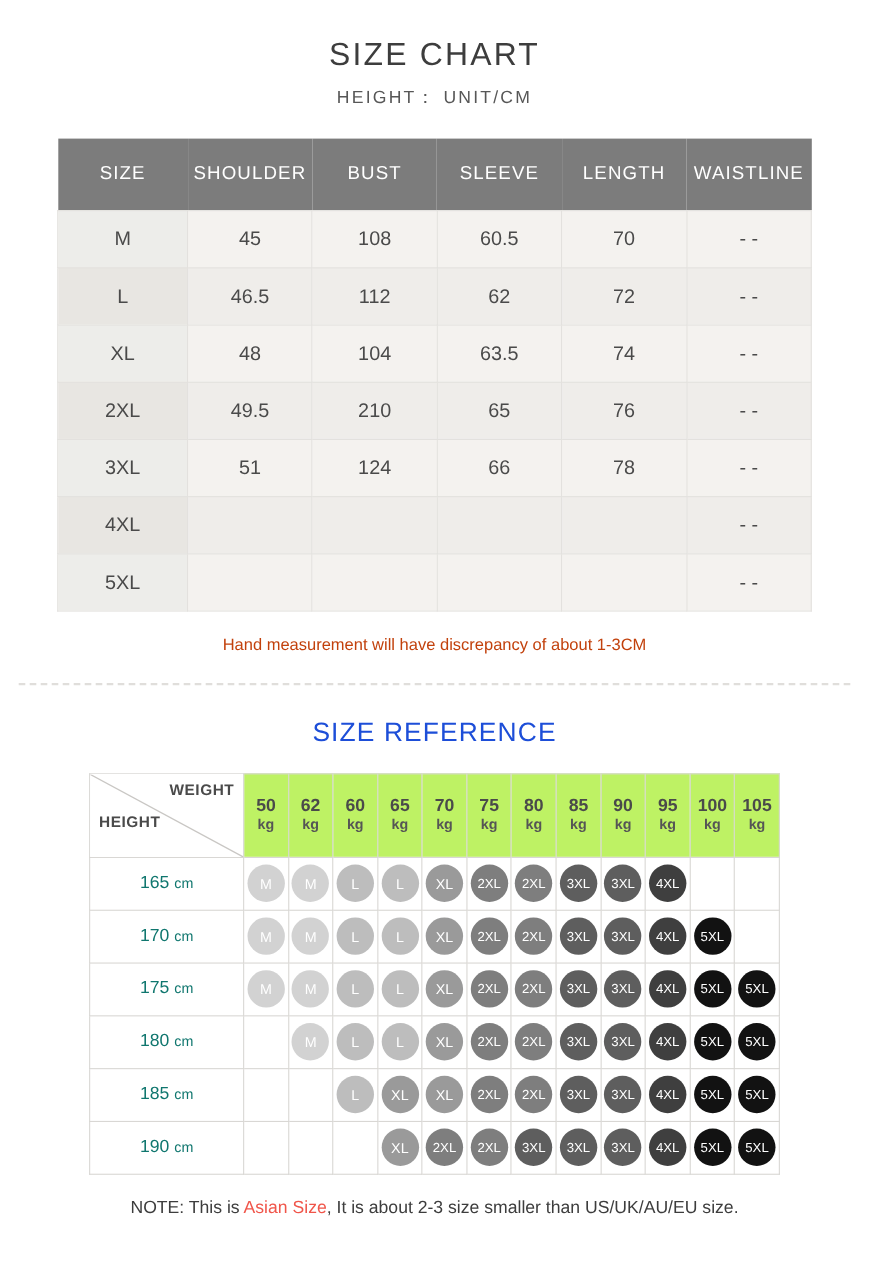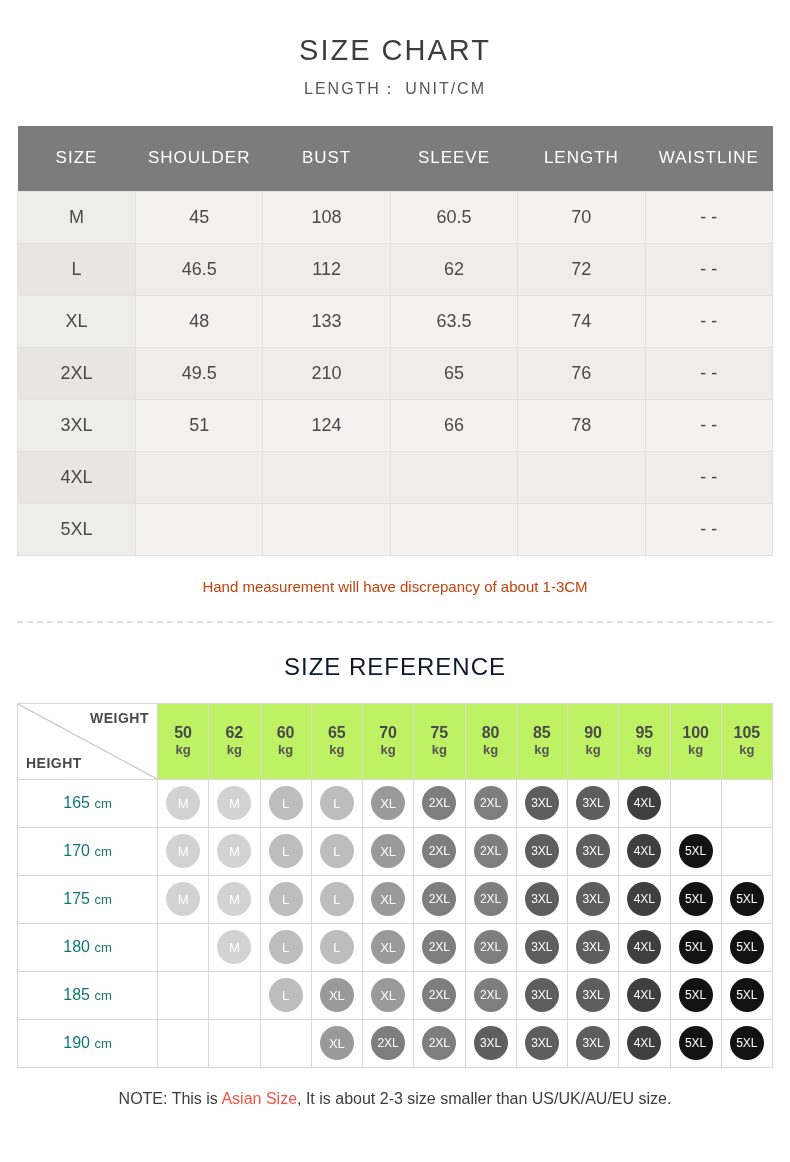--- a/index.html
+++ b/index.html
@@ -29,21 +29,21 @@
   .chart-subtitle {
     text-align: center;
     font-size: 16px;
     letter-spacing: 2px;
     color: #575757;
     margin-top: 12px;
     font-weight: 400;
   }
 
   .size-table {
-    width: 756px;
+    width: 686px;
     margin: 26px auto 0 auto;
     border-collapse: collapse;
     table-layout: fixed;
   }
   .size-table th {
     background: #7c7c7c;
     color: #ffffff;
     font-weight: 400;
     font-size: 17px;
     letter-spacing: 1px;
@@ -83,27 +83,27 @@
     margin: 26px auto 0 auto;
     border-top: 2px dashed #e0dedb;
     height: 0;
   }
 
   
   .ref-title {
     text-align: center;
     font-size: 24px;
     letter-spacing: 1px;
-    color: #0f172a;
+    color: #1d4ed8;
     margin-top: 30px;
     font-weight: 400;
   }
 
   .ref-table {
-    width: 756px;
+    width: 628px;
     margin: 22px auto 0 auto;
     border-collapse: collapse;
     table-layout: fixed;
   }
   .ref-table td, .ref-table th {
     border: 1px solid #d9d7d4;
     text-align: center;
     vertical-align: middle;
     padding: 0;
   }
@@ -122,21 +122,21 @@
     position: absolute;
     right: 8px;
     top: 6px;
     font-size: 14px;
     color: #4a4a4a;
     letter-spacing: 0.5px;
   }
   .corner-cell .h-lab {
     position: absolute;
     left: 8px;
-    bottom: 8px;
+    bottom: 24px;
     font-size: 14px;
     color: #4a4a4a;
     letter-spacing: 0.5px;
   }
   .wt-cell {
     height: 76px;
     font-size: 16px;
     color: #4a4a4a;
     line-height: 1.15;
     background: #bef264;
@@ -185,21 +185,21 @@
     color: #3d3d3d;
     margin-top: 22px;
   }
   .bottom-note .accent { color: #f0554a; }
 </style>
 </head>
 <body>
 
 <div>
   <div class="chart-title">SIZE CHART</div>
-  <div class="chart-subtitle">LENGTH： UNIT/CM</div>
+  <div class="chart-subtitle">HEIGHT： UNIT/CM</div>
 
   <table class="size-table">
     <thead>
       <tr id="sc-head">
           <th style="width: 118px;">SIZE</th>
           <th>SHOULDER</th>
           <th>BUST</th>
           <th>SLEEVE</th>
           <th>LENGTH</th>
           <th>WAISTLINE</th>
@@ -218,21 +218,21 @@
           <td class="first-col">L</td>
           <td>46.5</td>
           <td>112</td>
           <td>62</td>
           <td>72</td>
           <td>- -</td>
         </tr>
         <tr>
           <td class="first-col">XL</td>
           <td>48</td>
-          <td>133</td>
+          <td>104</td>
           <td>63.5</td>
           <td>74</td>
           <td>- -</td>
         </tr>
         <tr>
           <td class="first-col">2XL</td>
           <td>49.5</td>
           <td>210</td>
           <td>65</td>
           <td>76</td>

